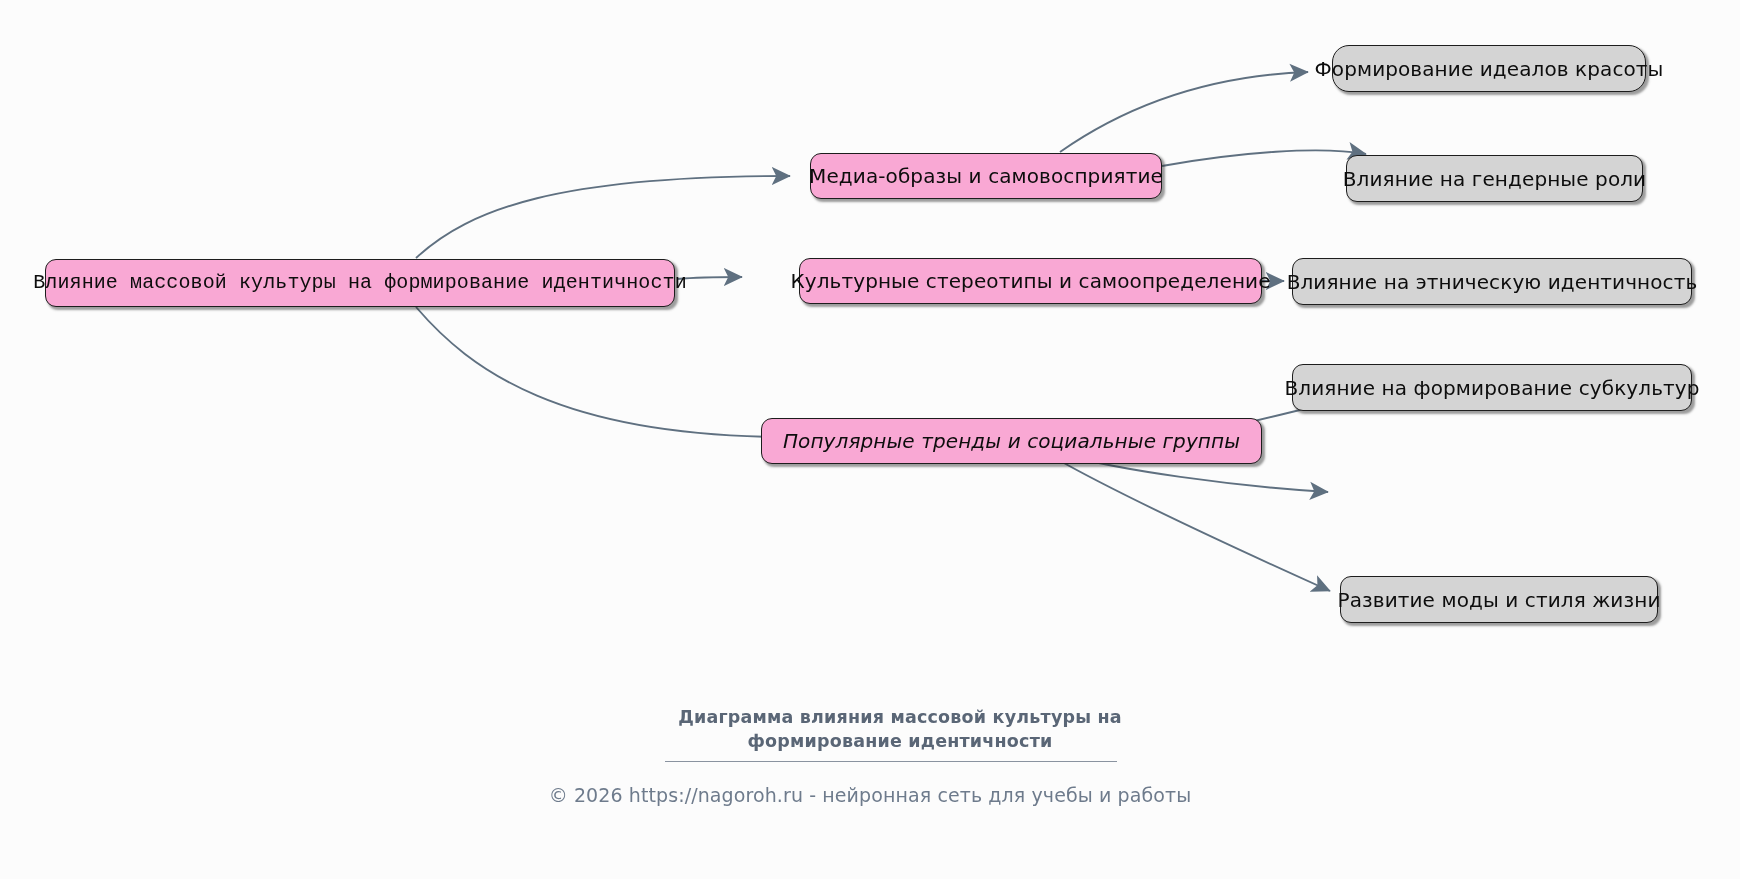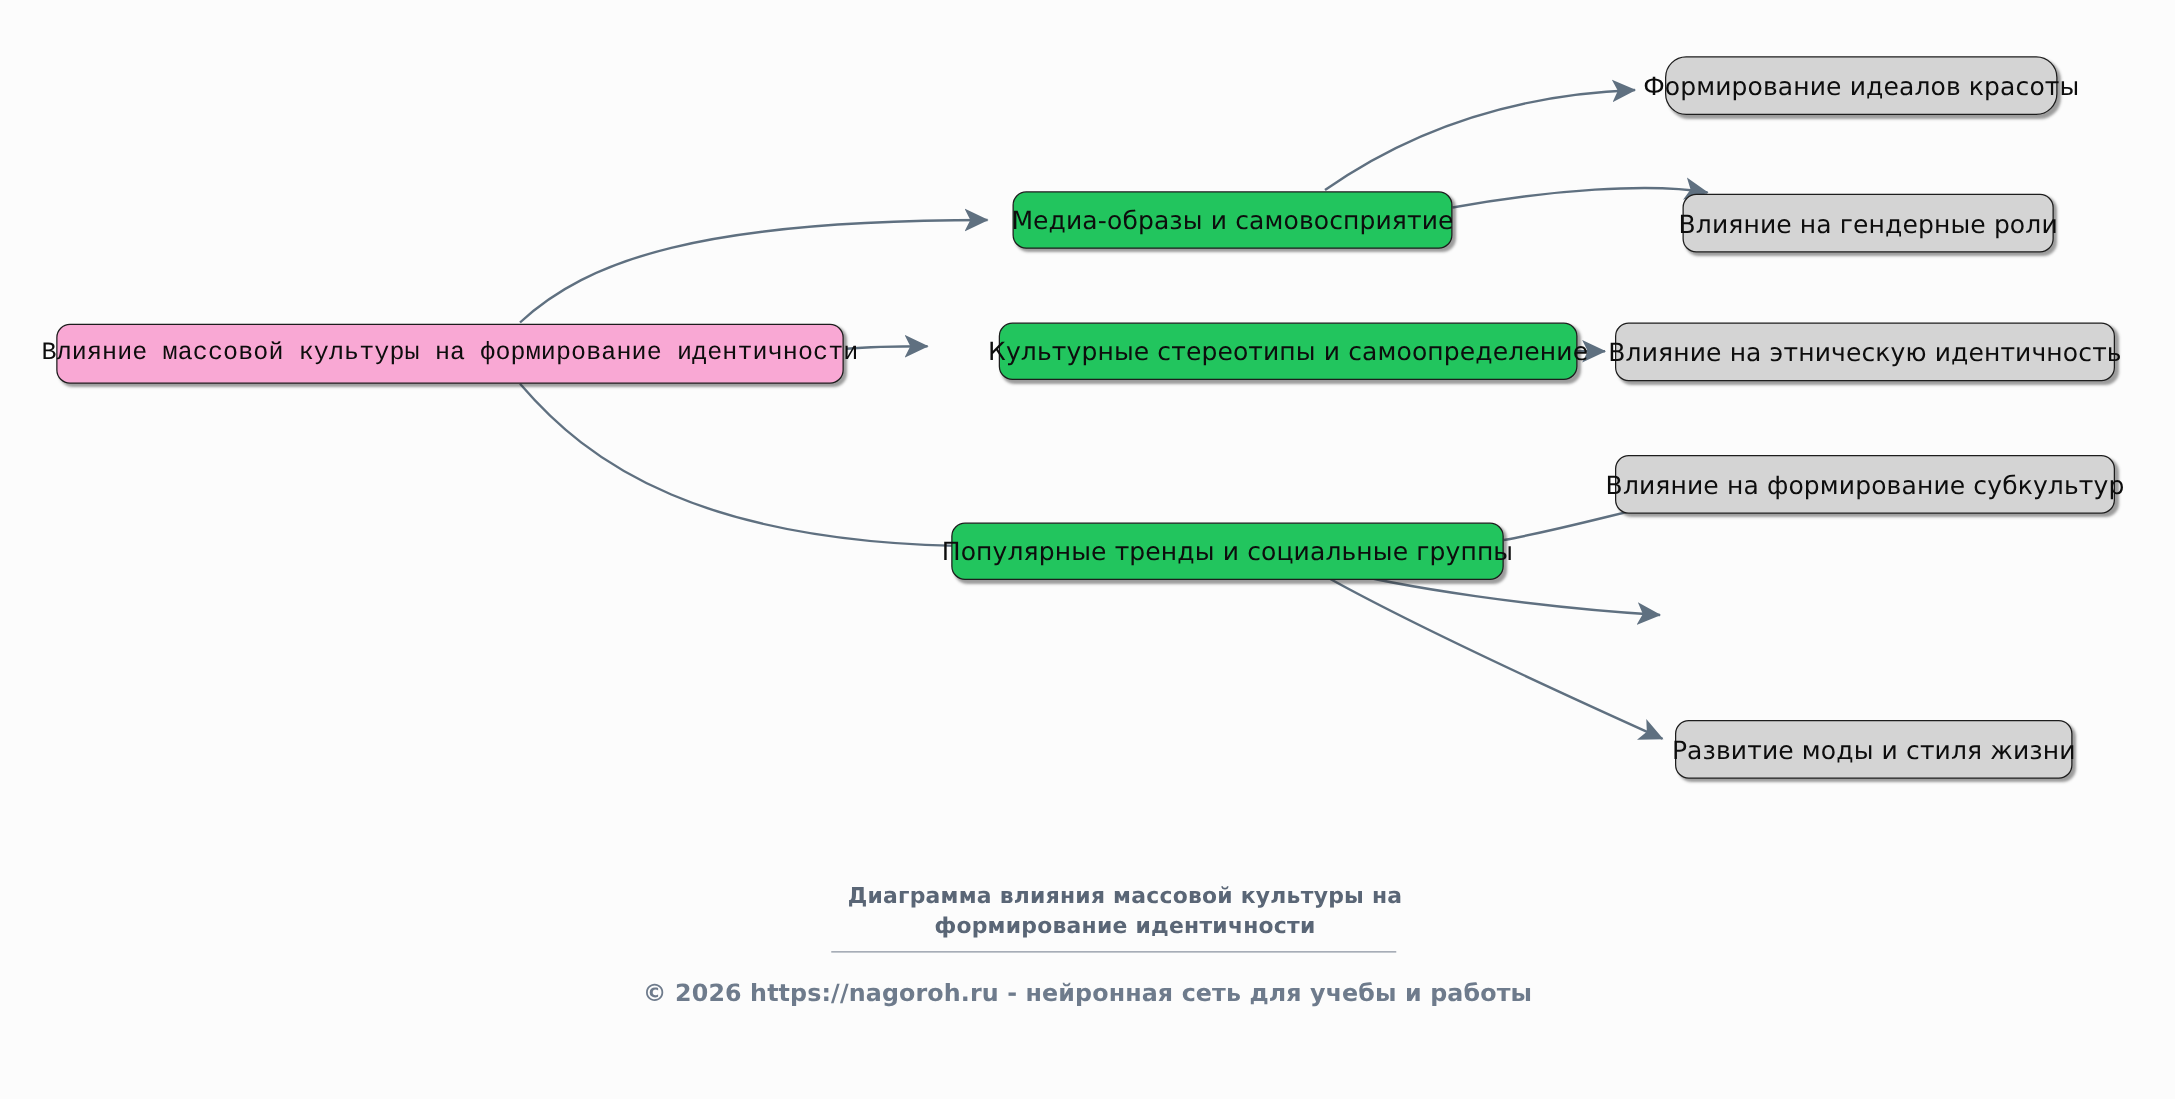--- a/index.html
+++ b/index.html
@@ -20,21 +20,21 @@
     border-radius:11px;
     color:#0d0d0d;
     font-size:20px;
     line-height:1;
     white-space:nowrap;
     padding:0 16px;
     box-shadow:2.5px 2.5px 2.2px rgba(40,40,40,0.45);
     letter-spacing:0.1px;
   }
   .node.root{background:#f9a8d4;font-family:Liberation Mono, monospace;}
-  .node.branch{background:#22c55e;}
+  .node.branch{background:#f9a8d4;}
   .node.leaf{background:#D4D4D4;}
 
   .caption{
     position:absolute;
     text-align:center;
     color:#5A6676;
     font-weight:bold;
     font-size:17.5px;
     line-height:1.35;
     letter-spacing:0.2px;
@@ -44,21 +44,20 @@
     border-top:1.3px solid #8A93A0;
     height:0;
   }
   .footer{
     position:absolute;
     text-align:center;
     color:#6E7B8C;
     font-size:19px;
     line-height:1.3;
     letter-spacing:0.1px;
-    font-weight:bold;
   }
 </style>
 </head>
 <body>
 
 <div id="canvas">
 
   <svg id="edges" viewBox="0 0 1740 879" xmlns="http://www.w3.org/2000/svg">
     <defs>
       <marker id="arw" viewBox="0 0 12 12" refX="10.5" refY="6" markerWidth="11" markerHeight="11" orient="auto-start-reverse">
@@ -86,21 +85,21 @@
   </div>
 
   <div class="node branch" style="left:810px;top:153px;width:352px;height:46px;">
     <span>Медиа-образы и самовосприятие</span>
   </div>
 
   <div class="node branch" style="left:753px;top:258px;width:463px;height:46px;margin-left:46px;">
     <span>Культурные стереотипы и самоопределение</span>
   </div>
 
-  <div class="node branch" style="left:761px;top:418px;width:442px;height:46px;">
+  <div class="node branch" style="left:761px;top:418px;width:501px;height:46px;font-style:italic;">
     <span>Популярные тренды и социальные группы</span>
   </div>
 
   <div class="node leaf" style="left:1332px;top:45px;width:314px;height:47px;border-radius:17px;">
     <span>Формирование идеалов красоты</span>
   </div>
 
   <div class="node leaf" style="left:1346px;top:155px;width:297px;height:47px;">
     <span>Влияние на гендерные роли</span>
   </div>

